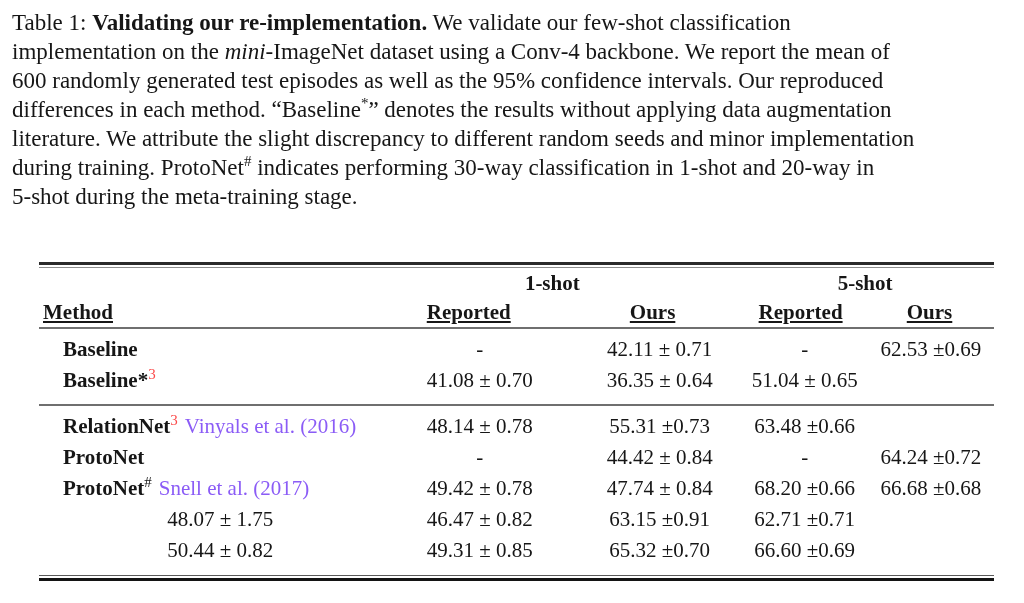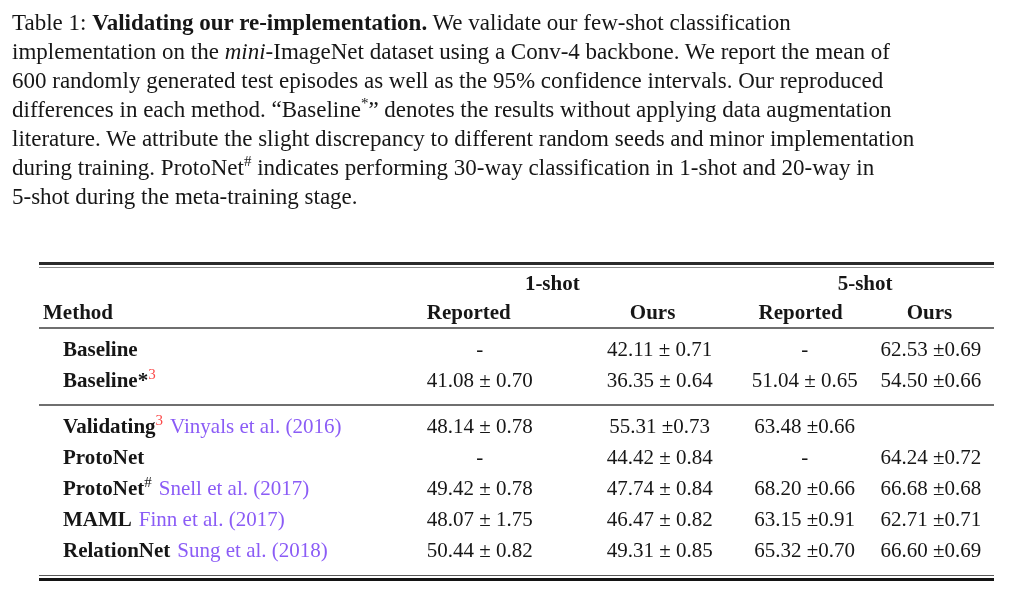--- a/index.html
+++ b/index.html
@@ -44,21 +44,21 @@
   .trow {
     display: grid;
     grid-template-columns: 34.5% 21% 17.5% 13.5% 13.5%;
     align-items: baseline;
   }
   .trow .c   { text-align: center; }
   .trow .m   { text-align: left; padding-left: 4px; }
 
   .ghead .span2 { grid-column: span 2; text-align: center; font-weight: bold; }
   .ghead { height: 29px; line-height: 31px; }
-  .chead { height: 30px; line-height: 30px; font-weight: bold; }
+  .chead { height: 30px; line-height: 30px; font-weight: bold; text-decoration: underline; }
 
   .tbody-a { padding: 5px 0 8px 0; }
   .tbody-b { padding: 5px 0 9px 0; }
   .tbody-a .trow, .tbody-b .trow { height: 31px; line-height: 31px; margin-left: 20px; }
 
   .method-name { font-weight: bold; }
   .sup-red, .sup-dark {
     font-size: 15px;
     line-height: 0;
     vertical-align: super;
@@ -109,31 +109,30 @@
       <div class="c">42.11 ± 0.71</div>
       <div class="c">-</div>
       <div class="c">62.53 ±0.69</div>
     </div>
 
     <div class="trow">
       <div class="m"><span class="method-name">Baseline*</span><sup class="sup-red">3</sup><sup class="sup-dark"></sup></div>
       <div class="c">41.08 ± 0.70</div>
       <div class="c">36.35 ± 0.64</div>
       <div class="c">51.04 ± 0.65</div>
-      <div class="c">54.50 ±0.66</div>
     </div>
 
   </div>
 
   <div class="rule-mid"></div>
 
   <div class="tbody-b">
 
     <div class="trow">
-      <div class="m"><span class="method-name">Validating</span><sup class="sup-red">3</sup><sup class="sup-dark"></sup><span class="cite">Vinyals et al. (2016)</span></div>
+      <div class="m"><span class="method-name">RelationNet</span><sup class="sup-red">3</sup><sup class="sup-dark"></sup><span class="cite">Vinyals et al. (2016)</span></div>
       <div class="c">48.14 ± 0.78</div>
       <div class="c">55.31 ±0.73</div>
       <div class="c">63.48 ±0.66</div>
     </div>
 
     <div class="trow">
       <div class="m"><span class="method-name">ProtoNet</span><sup class="sup-red"></sup><sup class="sup-dark"></sup></div>
       <div class="c">-</div>
       <div class="c">44.42 ± 0.84</div>
       <div class="c">-</div>
@@ -142,29 +141,27 @@
 
     <div class="trow">
       <div class="m"><span class="method-name">ProtoNet</span><sup class="sup-red"></sup><sup class="sup-dark">#</sup><span class="cite">Snell et al. (2017)</span></div>
       <div class="c">49.42 ± 0.78</div>
       <div class="c">47.74 ± 0.84</div>
       <div class="c">68.20 ±0.66</div>
       <div class="c">66.68 ±0.68</div>
     </div>
 
     <div class="trow">
-      <div class="m"><span class="method-name">MAML</span><sup class="sup-red"></sup><sup class="sup-dark"></sup><span class="cite">Finn et al. (2017)</span></div>
       <div class="c">48.07 ± 1.75</div>
       <div class="c">46.47 ± 0.82</div>
       <div class="c">63.15 ±0.91</div>
       <div class="c">62.71 ±0.71</div>
     </div>
 
     <div class="trow">
-      <div class="m"><span class="method-name">RelationNet</span><sup class="sup-red"></sup><sup class="sup-dark"></sup><span class="cite">Sung et al. (2018)</span></div>
       <div class="c">50.44 ± 0.82</div>
       <div class="c">49.31 ± 0.85</div>
       <div class="c">65.32 ±0.70</div>
       <div class="c">66.60 ±0.69</div>
     </div>
 
   </div>
 
   <div class="rule-bottom"></div>
 </div>

